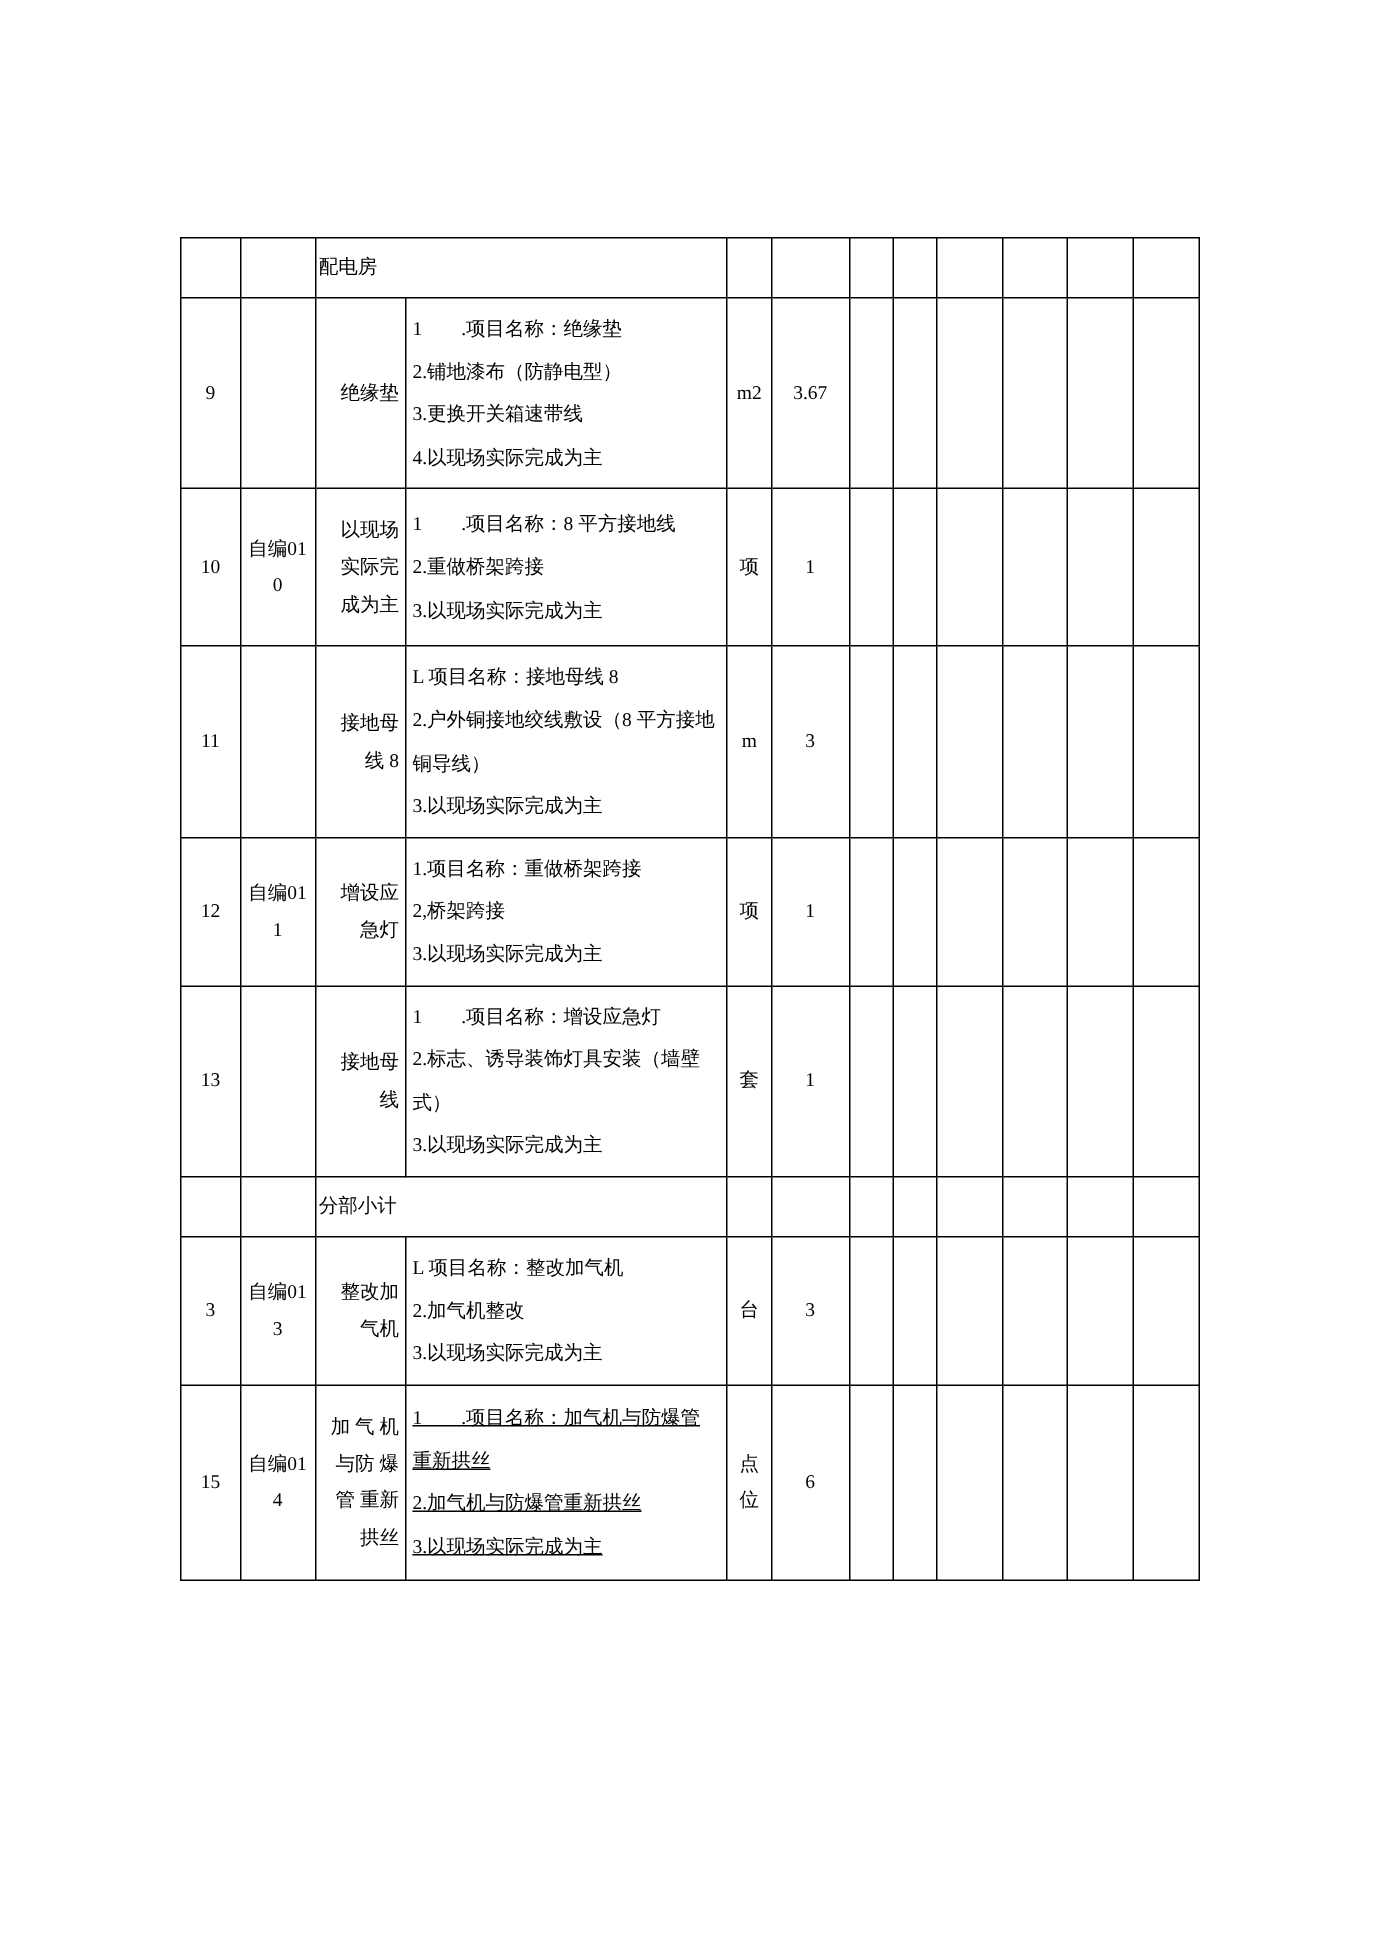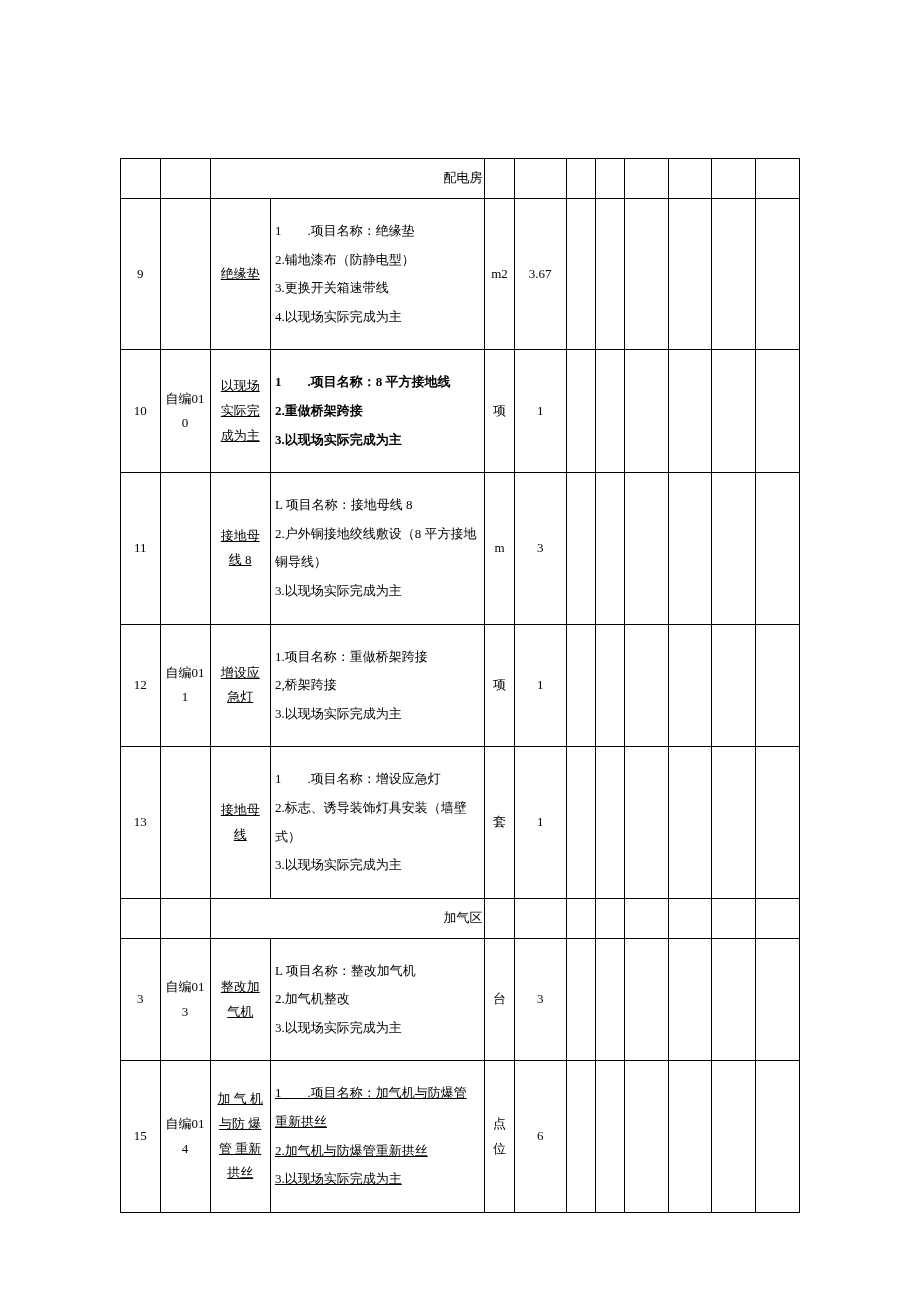--- a/index.html
+++ b/index.html
@@ -28,42 +28,41 @@
       padding: 6px 2px;
       vertical-align: middle;
       text-align: center;
       font-size: 13px;
       line-height: 1.9;
       word-break: break-all;
       overflow: hidden;
     }
     td.desc {
       text-align: left;
-      padding: 18px 4px;
+      padding: 6px 4px;
       line-height: 2.2;
     }
     td.name {
-      text-align: center;
+      text-align: right;
       padding: 6px 4px;
-      text-decoration: underline;
     }
     .col-idx   { width: 38px; }
     .col-code  { width: 48px; }
     .col-name  { width: 58px; }
     .col-desc  { width: 206px; }
     .col-unit  { width: 28px; }
     .col-qty   { width: 50px; }
     .col-b1    { width: 28px; }
     .col-b2    { width: 28px; }
     .col-b3    { width: 42px; }
     .col-b4    { width: 42px; }
     .col-b5    { width: 42px; }
     .col-b6    { width: 42px; }
     .section-title {
-      text-align: right;
+      text-align: left;
     }
     .tall { height: 40px; }
   </style>
 </head>
 <body>
 
 <div class="table-wrap">
   <table>
     <colgroup>
       <col class="col-idx">
@@ -107,21 +106,21 @@
         <td></td>
         <td></td>
         <td></td>
         <td></td>
       </tr>
 
       <tr>
         <td>10</td>
         <td>自编010</td>
         <td class="name">以现场实际完成为主</td>
-        <td class="desc" style="height:105px;font-weight:bold;">1　　.项目名称：8 平方接地线<br>2.重做桥架跨接<br>3.以现场实际完成为主</td>
+        <td class="desc" style="height:105px;">1　　.项目名称：8 平方接地线<br>2.重做桥架跨接<br>3.以现场实际完成为主</td>
         <td>项</td>
         <td>1</td>
         <td></td>
         <td></td>
         <td></td>
         <td></td>
         <td></td>
         <td></td>
       </tr>
 
@@ -163,34 +162,34 @@
         <td>套</td>
         <td>1</td>
         <td></td>
         <td></td>
         <td></td>
         <td></td>
         <td></td>
         <td></td>
       </tr>
 
-
       <tr>
         <td class="tall"></td>
         <td></td>
-        <td colspan="2" class="section-title">加气区</td>
-        <td></td>
-        <td></td>
-        <td></td>
-        <td></td>
-        <td></td>
-        <td></td>
-        <td></td>
-        <td></td>
-      </tr>
+        <td colspan="2" class="section-title">分部小计</td>
+        <td></td>
+        <td></td>
+        <td></td>
+        <td></td>
+        <td></td>
+        <td></td>
+        <td></td>
+        <td></td>
+      </tr>
+
 
       <tr>
         <td>3</td>
         <td>自编013</td>
         <td class="name">整改加气机</td>
         <td class="desc">L 项目名称：整改加气机<br>2.加气机整改<br>3.以现场实际完成为主</td>
         <td>台</td>
         <td>3</td>
         <td></td>
         <td></td>

